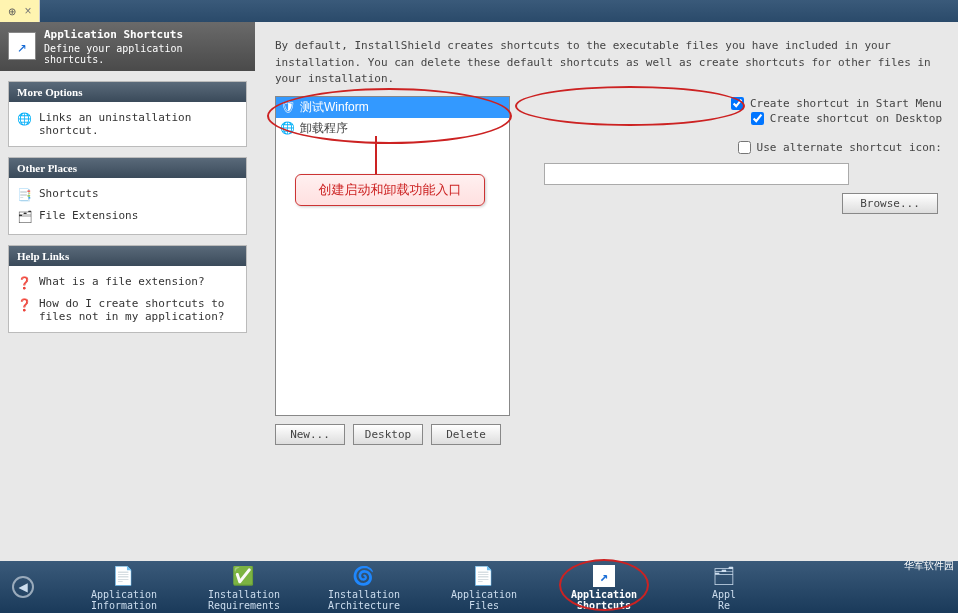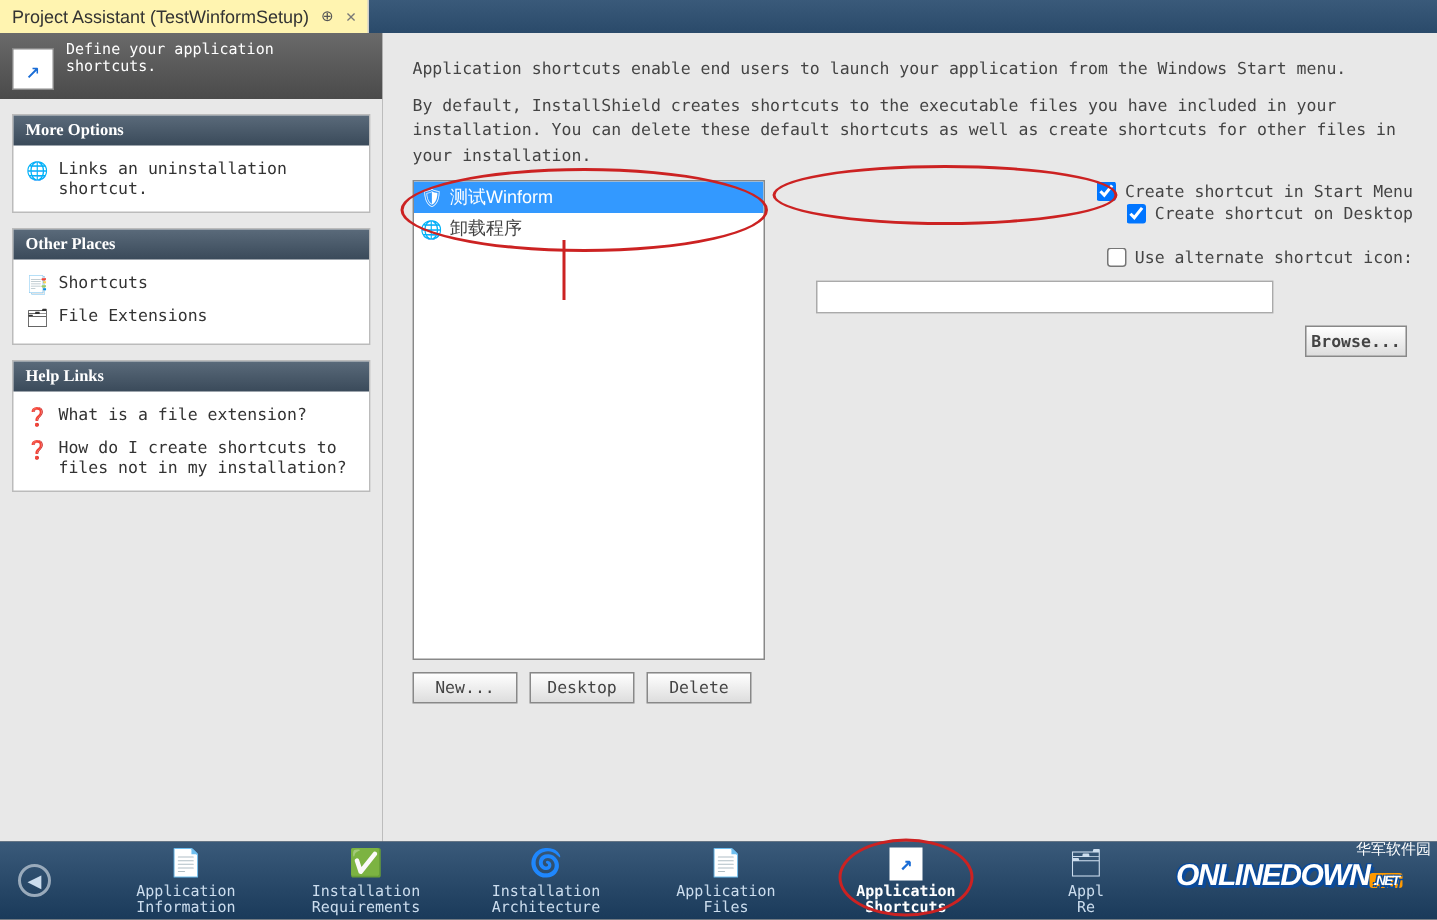--- a/index.html
+++ b/index.html
@@ -179,26 +179,25 @@
       border: 1px solid #aaa;
       background: #fff;
       margin: 8px 0 8px 20px;
     }
     .browse-btn {
       background: linear-gradient(to bottom, #fff, #ddd);
       border: 1px solid #888;
       padding: 3px 0;
       font-family: monospace;
       font-size: 11px;
-      width: 68px;
+      width: 96px;
       text-align: center;
       cursor: pointer;
       margin-left: auto;
       margin-right: 4px;
-      font-weight: bold;
     }
     .browse-wrap { display:flex; }
     .annotation-callout {
       position: absolute;
       left: 20px;
       top: 78px;
       width: 190px;
       height: 32px;
       border: 1px solid #cc3333;
       background: linear-gradient(to bottom, #fff0f0, #ffe0e0);
@@ -298,34 +297,34 @@
       width: 2px;
       background: #cc2222;
       z-index: 9;
     }
   </style>
 </head>
 <body>
 
 <div class="tab-bar">
   <div class="tab">
-    <span>Project Assistant (TestWinformSetup)</span>
     <span class="tab-pin">⊕</span>
     <span class="tab-close">×</span>
   </div>
 </div>
 
 <div class="main-area">
 
   <div class="sidebar">
     <div class="sidebar-header">
       <div class="sidebar-header-icon">
         <span>↗</span>
       </div>
       <div class="sidebar-header-text">
+        <div class="sidebar-header-title">Application Shortcuts</div>
         <div class="sidebar-header-desc">Define your application shortcuts.</div>
       </div>
     </div>
 
     <div class="panel">
       <div class="panel-title">More Options</div>
       <div class="panel-body">
         <div class="panel-item">
           <span class="icon">🌐</span>
           <span>Links an uninstallation shortcut.</span>
@@ -349,28 +348,27 @@
 
     <div class="panel">
       <div class="panel-title">Help Links</div>
       <div class="panel-body">
         <div class="panel-item">
           <span class="icon" style="color:#3a7dd6">❓</span>
           <span>What is a file extension?</span>
         </div>
         <div class="panel-item">
           <span class="icon" style="color:#3a7dd6">❓</span>
-          <span>How do I create shortcuts to files not in my installation?</span>
+          <span>How do I create shortcuts to files not in my application?</span>
         </div>
       </div>
     </div>
   </div>
 
   <div class="content">
-    <div class="content-text">Application shortcuts enable end users to launch your application from the Windows Start menu.</div>
     <div class="content-text">By default, InstallShield creates shortcuts to the executable files you have included in your installation. You can delete these default shortcuts as well as create shortcuts for other files in your installation.</div>
 
     <div class="content-row">
       <div class="shortcut-list-wrap">
         <div class="annotation-oval" style="left:-8px; top:-8px; width:245px; height:56px;"></div>
         <div class="shortcut-list">
           <div class="shortcut-item selected">
             <span class="icon">🛡</span>
             <span>测试Winform</span>
           </div>
@@ -378,20 +376,21 @@
             <span class="icon">🌐</span>
             <span>卸载程序</span>
           </div>
         </div>
         <div class="list-buttons">
           <div class="btn">New...</div>
           <div class="btn">Desktop</div>
           <div class="btn">Delete</div>
         </div>
         <div class="line-connector" style="left:100px; top:40px; height:40px;"></div>
+        <div class="annotation-callout">创建启动和卸载功能入口</div>
       </div>
 
       <div class="right-opts">
         <div class="annotation-oval" style="left:-5px; top:-10px; width:230px; height:40px;"></div>
         <div class="chk-row">
           <input type="checkbox" checked="" style="">
           <span>Create shortcut in Start Menu</span>
         </div>
         <div class="chk-row">
           <input type="checkbox" checked="" style="">
@@ -434,17 +433,14 @@
     <div class="nav-icon" style="background:#fff;width:22px;height:22px;color:#1a6dd6;font-size:14px">↗</div>
     <div class="nav-label"><span>Application</span><br><span>Shortcuts</span></div>
   </div>
   <div class="nav-item">
     <div class="nav-icon">🗂</div>
     <div class="nav-label"><span>Appl</span><br><span>Re</span></div>
   </div>
 
   <div class="watermark">
     <div class="watermark-sub">华军软件园</div>
-    <div class="watermark-main">
-      <span>ONLINEDOWN</span><span class="watermark-net">.NET</span>
-    </div>
   </div>
 </div>
 
 </body></html>

